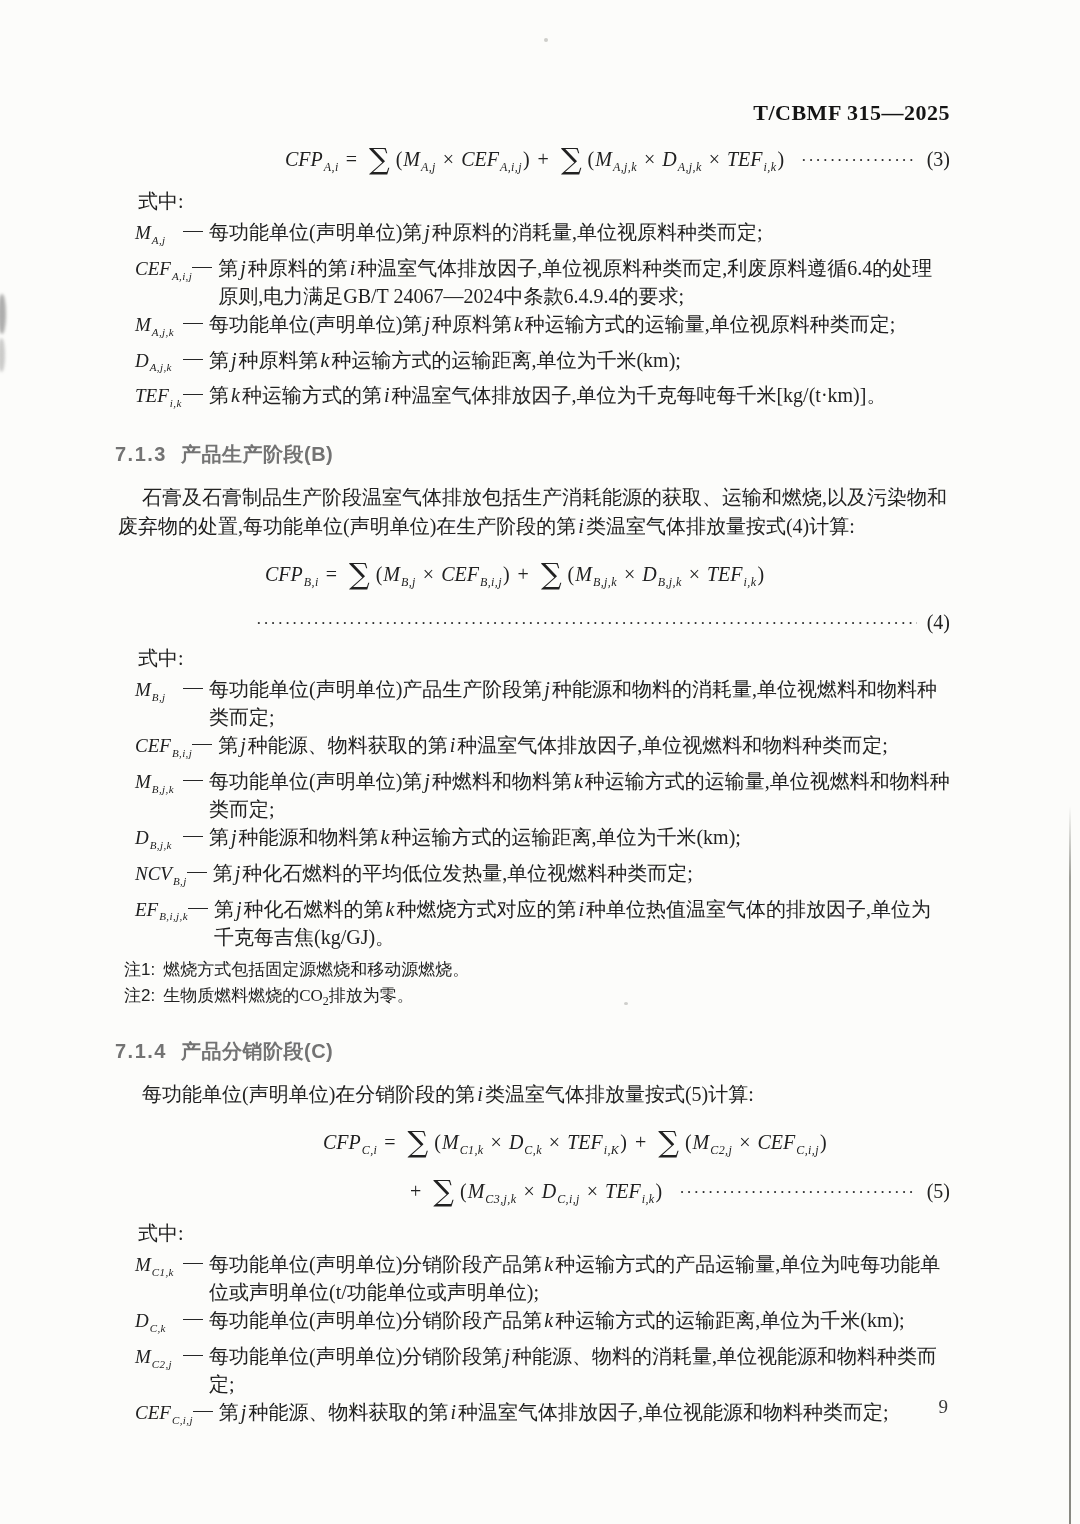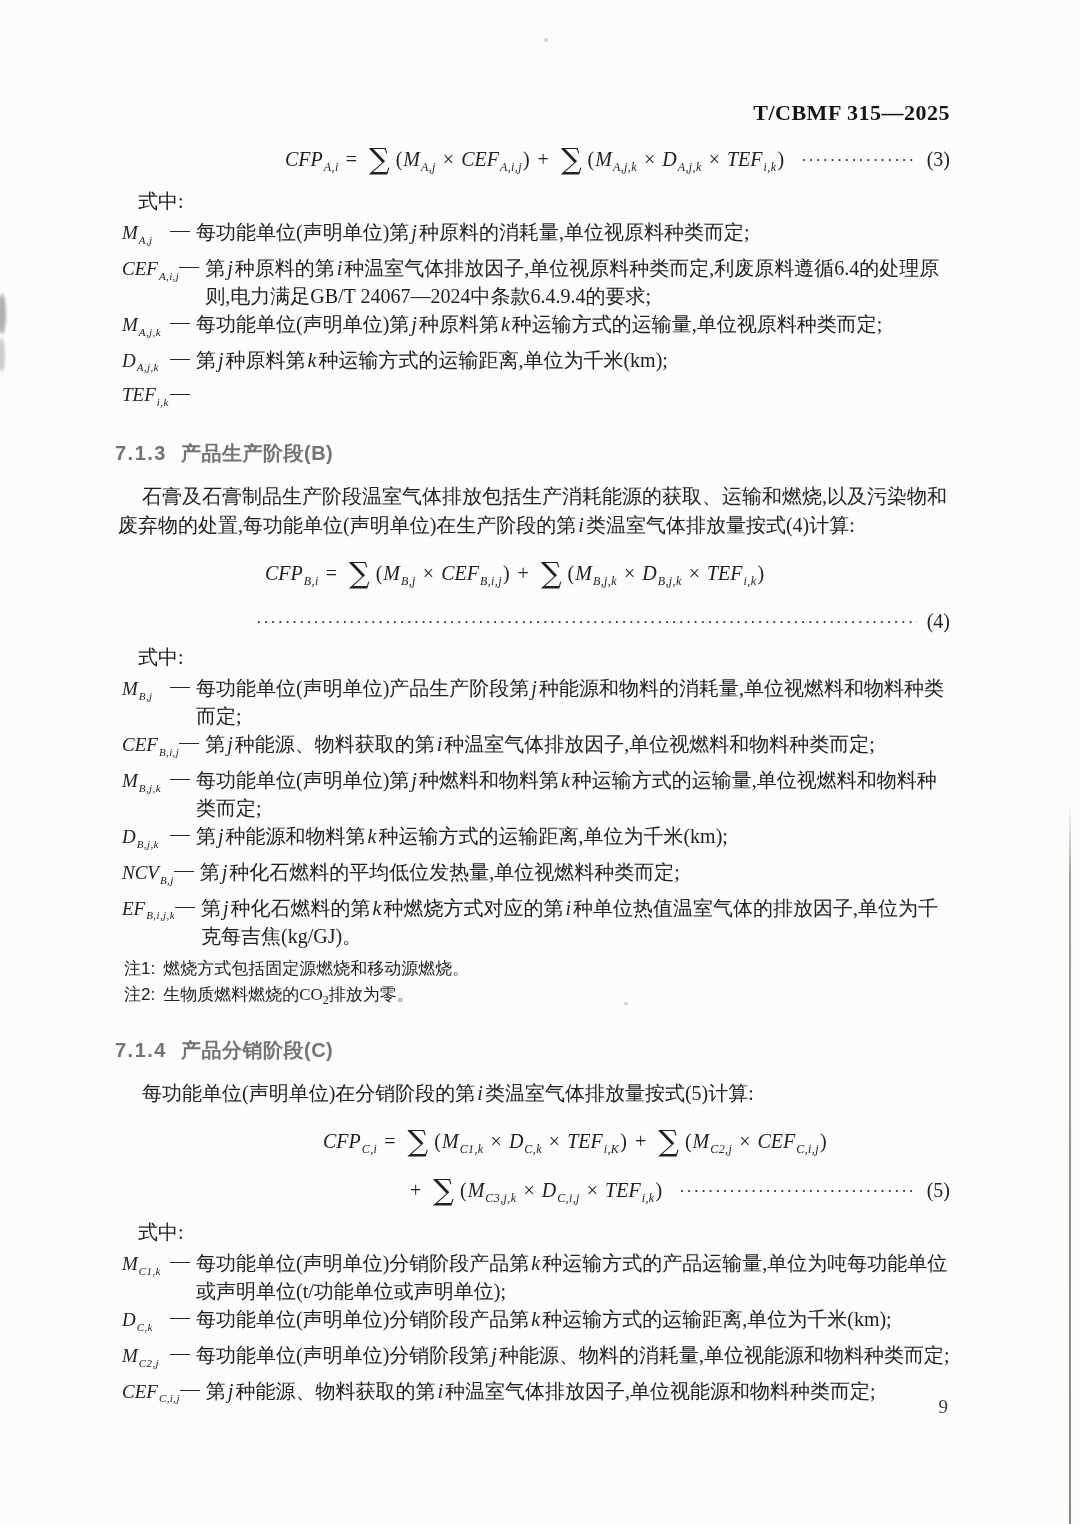--- a/index.html
+++ b/index.html
@@ -33,21 +33,21 @@
   .var i{font-family:"Liberation Serif","DejaVu Serif",serif;}
   .var sub{font-size:12px;font-style:italic;letter-spacing:.4px;margin-left:1px;}
   .sum{font-style:normal;font-size:29px;line-height:1;position:relative;top:3px;margin:0 5px;font-family:"DejaVu Serif",serif;}
   .op{margin:0 7px;font-style:normal;}
   .par{margin:0 1px;font-style:normal;}
   .leader{flex:1 1 auto;overflow:hidden;white-space:nowrap;margin:0 10px 0 16px;letter-spacing:1.5px;font-size:17px;color:#2e2e2e;}
   .f-num{flex:none;font-style:normal;}
 
   
   .where{line-height:29px;margin:4px 0 2px 20px;}
-  .deflist{margin-left:4px;}
+  .deflist{margin-left:17px;}
   .def-item{display:flex;line-height:28px;align-items:baseline;}
   .def-term{flex:0 0 48px;white-space:nowrap;font-size:19px;}
   .def-term sub{font-size:11px;}
   .def-dash{flex:0 0 22px;position:relative;align-self:stretch;margin-right:4px;}
   .def-dash::after{content:"";position:absolute;left:0;right:2px;top:13px;border-top:1.6px solid #262626;}
   .def-text{flex:1 1 auto;}
 
   .tvar{font-family:"Liberation Serif","DejaVu Serif",serif;font-style:italic;padding:0 2px;}
   .txt-sub{font-size:12px;}
 
@@ -110,20 +110,21 @@
             <span class="def-text">每功能单位(声明单位)第<i class="tvar">j</i>种原料第<i class="tvar">k</i>种运输方式的运输量,单位视原料种类而定;</span>
           </div>
           <div class="def-item">
             <span class="def-term"><span class="var"><i>D</i><sub>A,j,k</sub></span></span>
             <span class="def-dash"></span>
             <span class="def-text">第<i class="tvar">j</i>种原料第<i class="tvar">k</i>种运输方式的运输距离,单位为千米(km);</span>
           </div>
           <div class="def-item">
             <span class="def-term"><span class="var"><i>TEF</i><sub>i,k</sub></span></span>
             <span class="def-dash"></span>
+            <span class="def-text">第<i class="tvar">k</i>种运输方式的第<i class="tvar">i</i>种温室气体排放因子,单位为千克每吨每千米[kg/(t·km)]。</span>
           </div>
         </div>
         <div class="sec-heading"><span class="h-num">7.1.3</span><span class="h-title">产品生产阶段(B)</span></div>
         <div class="para">石膏及石膏制品生产阶段温室气体排放包括生产消耗能源的获取、运输和燃烧,以及污染物和废弃物的处置,每功能单位(声明单位)在生产阶段的第<i class="tvar">i</i>类温室气体排放量按式(4)计算:</div>
         <div class="f-block">
           <div class="f-line" style="padding-left: 147px;">
             <span class="f-content"><span class="var"><i>CFP</i><sub>B,i</sub></span><span class="op">=</span><span class="sum">∑</span><span class="par">(</span><span class="var"><i>M</i><sub>B,j</sub></span><span class="op">×</span><span class="var"><i>CEF</i><sub>B,i,j</sub></span><span class="par">)</span><span class="op">+</span><span class="sum">∑</span><span class="par">(</span><span class="var"><i>M</i><sub>B,j,k</sub></span><span class="op">×</span><span class="var"><i>D</i><sub>B,j,k</sub></span><span class="op">×</span><span class="var"><i>TEF</i><sub>i,k</sub></span><span class="par">)</span></span>
           </div>
           <div class="f-line" style="padding-left: 122px;">
             <span class="leader">············································································································································</span>

